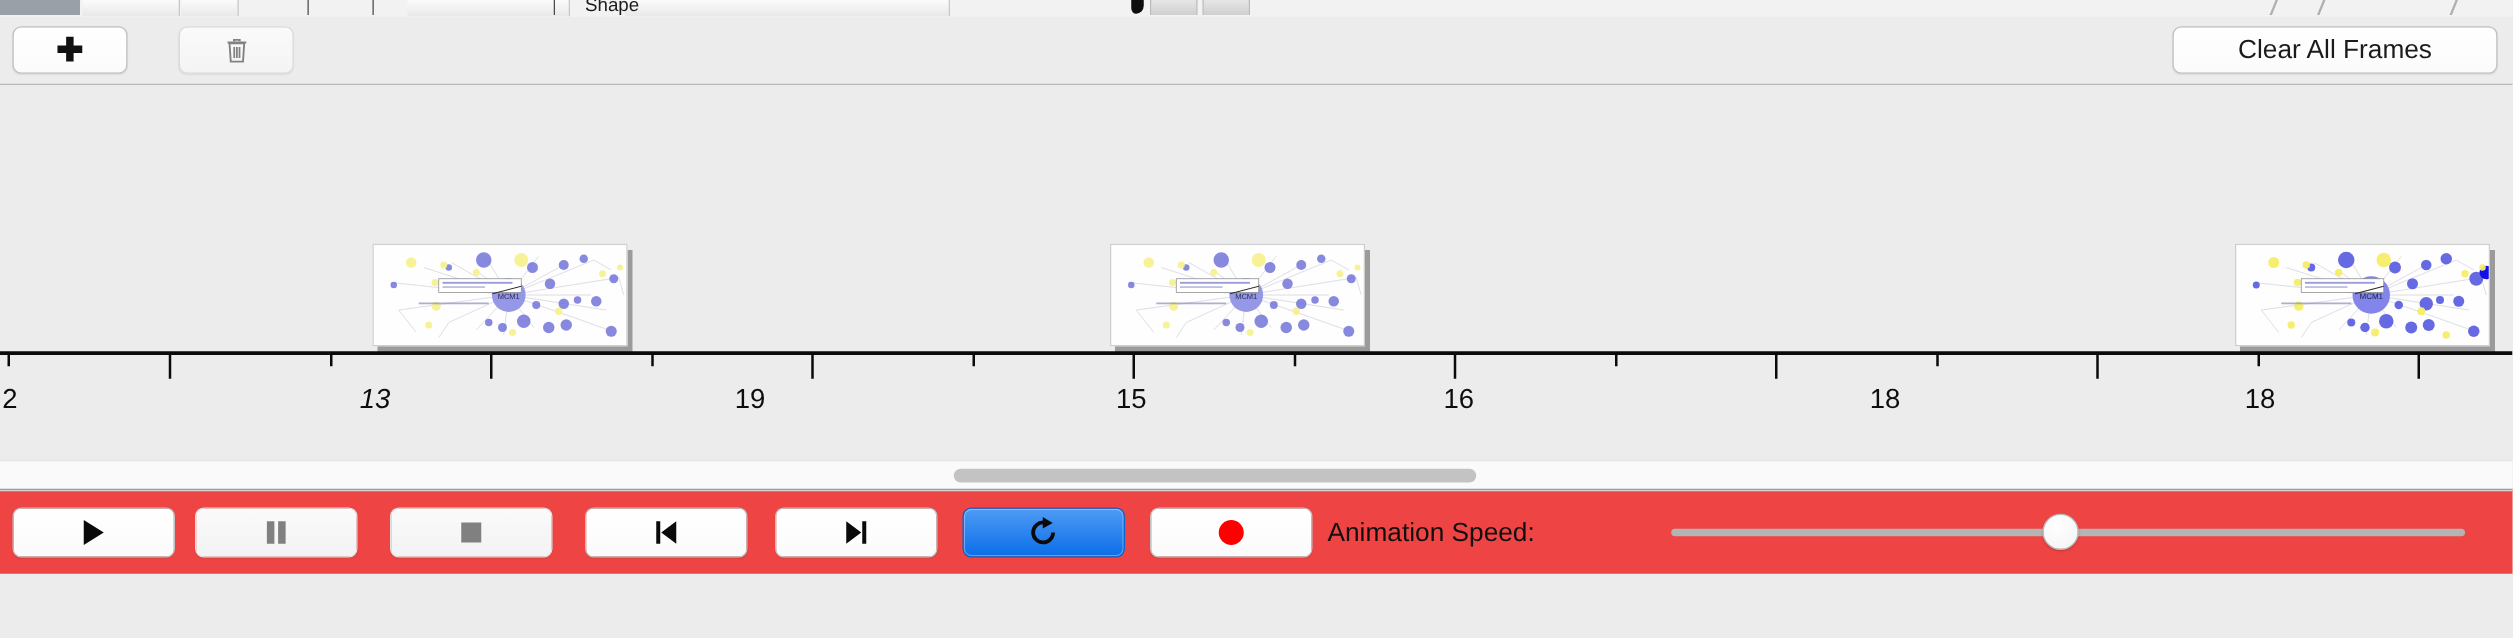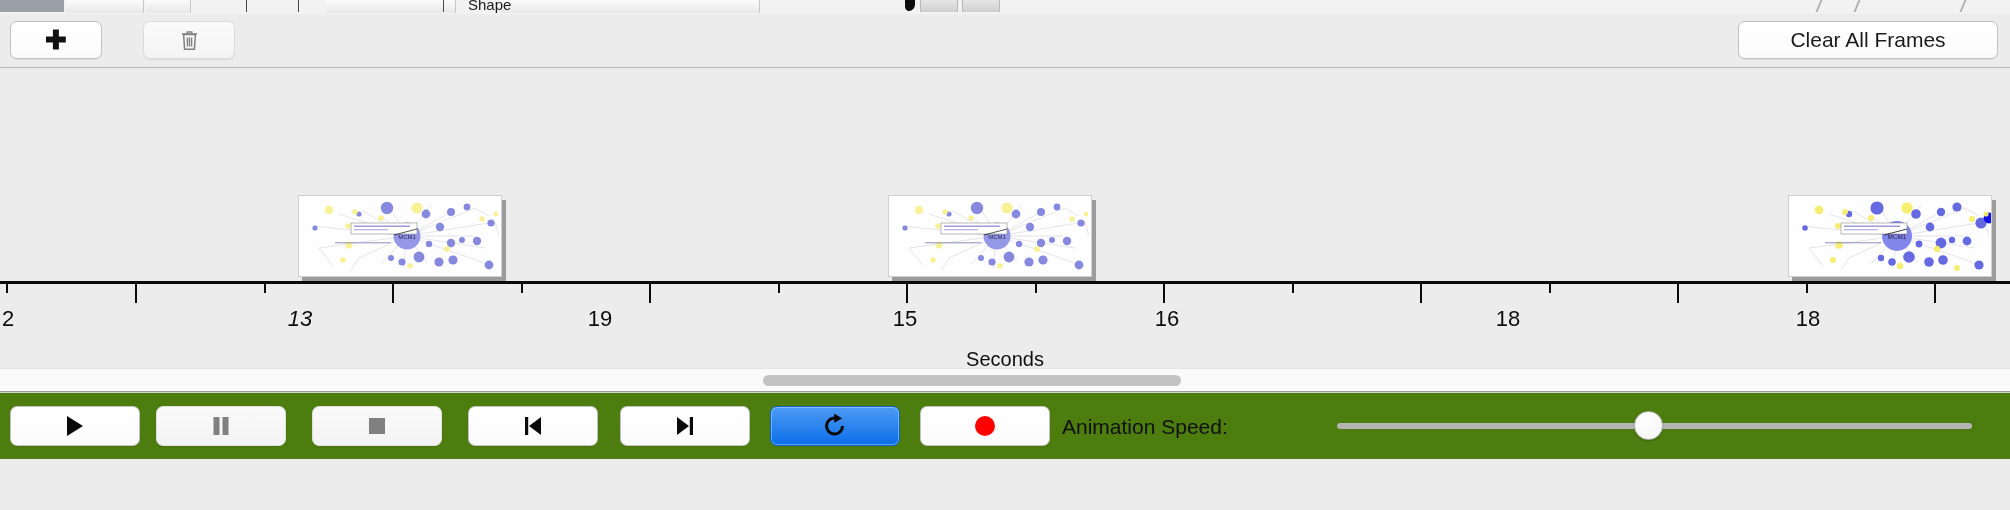--- a/index.html
+++ b/index.html
@@ -156,21 +156,21 @@
   }
   .hscroll .thumb {
     position: absolute; top: 6px;
     height: 11px; border-radius: 6px;
     background: #c3c3c3;
   }
 
   
   .controls {
     position: relative; height: 67px;
-    background: #4d7c0f;
+    background: #ef4444;
     border-top: 1px solid #d6d6d6;
     text-align: right;
   }
   .cbtn {
     position: absolute; top: 13px; height: 40px;
     border: 1px solid #c3c3c3; border-radius: 7px;
     background: linear-gradient(#ffffff, #fbfbfb);
     box-shadow: 0 1px 1px rgba(0,0,0,0.06);
     display: flex; align-items: center; justify-content: center;
     cursor: default;
@@ -443,21 +443,20 @@
 
       <div class="tlabel" style="left:8px;">2</div>
       <div class="tlabel" style="left:300px;font-style:italic;">13</div>
       <div class="tlabel" style="left:600px;">19</div>
       <div class="tlabel" style="left:905px;">15</div>
       <div class="tlabel" style="left:1151px;margin-left:16px;">16</div>
       <div class="tlabel" style="left:1508px;">18</div>
       <div class="tlabel" style="left:1808px;">18</div>
     </div>
 
-    <div class="axis-title">Seconds</div>
   </div>
 
   <div class="hscroll">
     <div class="thumb" style="left:763px; width:418px;"></div>
   </div>
 
   <div class="controls">
 
     <div class="cbtn" style="left:10px; width:130px;">
       <svg width="22" height="24" viewBox="0 0 22 24">

